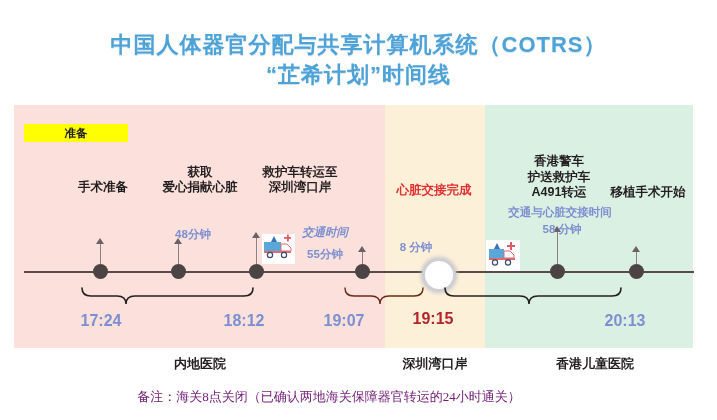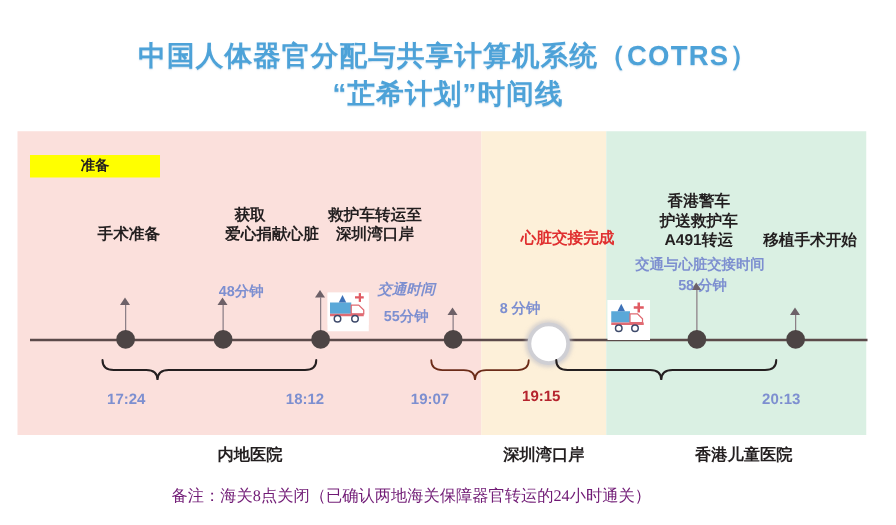--- a/index.html
+++ b/index.html
@@ -49,21 +49,21 @@
   
   .lbl{position:absolute;text-align:center;font-weight:bold;color:#231f20;line-height:15px;}
   .lbl-black{font-size:12.5px;}
   .hl{
     position:absolute;background:#ffff00;color:#231f20;font-weight:bold;
     font-size:11.5px;line-height:14px;text-align:center;padding:2px 4px;
   }
   .blue{position:absolute;color:#7d8fd0;font-weight:bold;font-size:11.5px;
         text-align:center;line-height:15px;}
   .red{position:absolute;color:#e03030;font-weight:bold;font-size:12.5px;text-align:center;}
-  .time{position:absolute;color:#7d8fd0;font-weight:bold;font-size:12px;text-align:center;}
+  .time{position:absolute;color:#7d8fd0;font-weight:bold;font-size:16px;text-align:center;}
   .time-red{color:#b5232d;}
 
   
   .braces{position:absolute;left:0;top:0;width:717px;height:420px;pointer-events:none;}
 
   
   .amb{position:absolute;background:#ffffff;}
 
   
   .sect{position:absolute;font-weight:bold;font-size:13px;color:#231f20;text-align:center;}
@@ -115,21 +115,21 @@
   <div class="dot" style="left:550px;"></div>
   <div class="dot" style="left:629px;"></div>
 
   <div class="hl" style="left:24px;top:124px;width:96px;">
     <div>准备</div>
   </div>
 
   <div class="lbl lbl-black" style="left:145px;top:165px;width:110px;">获取</div>
 
   <div class="lbl lbl-black" style="left:60px;top:180px;width:86px;">手术准备</div>
-  <div class="lbl lbl-black" style="left:145px;top:180px;width:110px;text-align:right;">爱心捐献心脏</div>
+  <div class="lbl lbl-black" style="left:145px;top:180px;width:110px;">爱心捐献心脏</div>
   <div class="blue" style="left:153px;top:227px;width:80px;">48分钟</div>
 
   <div class="lbl lbl-black" style="left:245px;top:165px;width:110px;">救护车转运至</div>
   <div class="lbl lbl-black" style="left:245px;top:180px;width:110px;">深圳湾口岸</div>
   <div class="blue" style="left:288px;top:225px;width:74px;font-style:italic;">交通时间</div>
   <div class="blue" style="left:288px;top:247px;width:74px;">55分钟</div>
 
   <span class="amb" style="left:262px;top:234px;">
     <svg width="33" height="26" viewBox="0 0 33 26">
       <rect x="0" y="0" width="33" height="26" fill="#ffffff"></rect>
@@ -137,21 +137,21 @@
       <path d="M19 10 L25 10 L29 14 L29 17 L19 17 Z" fill="#ffffff" stroke="#e06a72" stroke-width="1"></path>
       <rect x="2" y="17" width="27" height="2" fill="#e06a72"></rect>
       <circle cx="8" cy="21" r="2.6" fill="#ffffff" stroke="#3e4a6b" stroke-width="1.2"></circle>
       <circle cx="22" cy="21" r="2.6" fill="#ffffff" stroke="#3e4a6b" stroke-width="1.2"></circle>
       <path d="M9 8 L12 2 L15 8 Z" fill="#3e72b8"></path>
       <rect x="22" y="3" width="7" height="1.8" fill="#e05a62"></rect>
       <rect x="25" y="0.5" width="1.8" height="7" fill="#e05a62"></rect>
     </svg>
   </span>
 
-  <div class="red" style="left:402px;top:182px;width:104px;">心脏交接完成</div>
+  <div class="red" style="left:382px;top:182px;width:104px;">心脏交接完成</div>
   <div class="blue" style="left:383px;top:240px;width:66px;">8 分钟</div>
 
   <div class="lbl lbl-black" style="left:500px;top:155px;width:118px;font-family:Liberation Mono, monospace;">香港警车</div>
   <div class="lbl lbl-black" style="left:500px;top:170px;width:118px;">护送救护车</div>
   <div class="lbl lbl-black" style="left:500px;top:185px;width:118px;">A491转运</div>
   <div class="blue" style="left:492px;top:205px;width:136px;">交通与心脏交接时间</div>
   <div class="blue" style="left:522px;top:222px;width:80px;">58 分钟</div>
 
   <span class="amb" style="left:486px;top:240px;">
     <svg width="34" height="27" viewBox="0 0 34 27">

